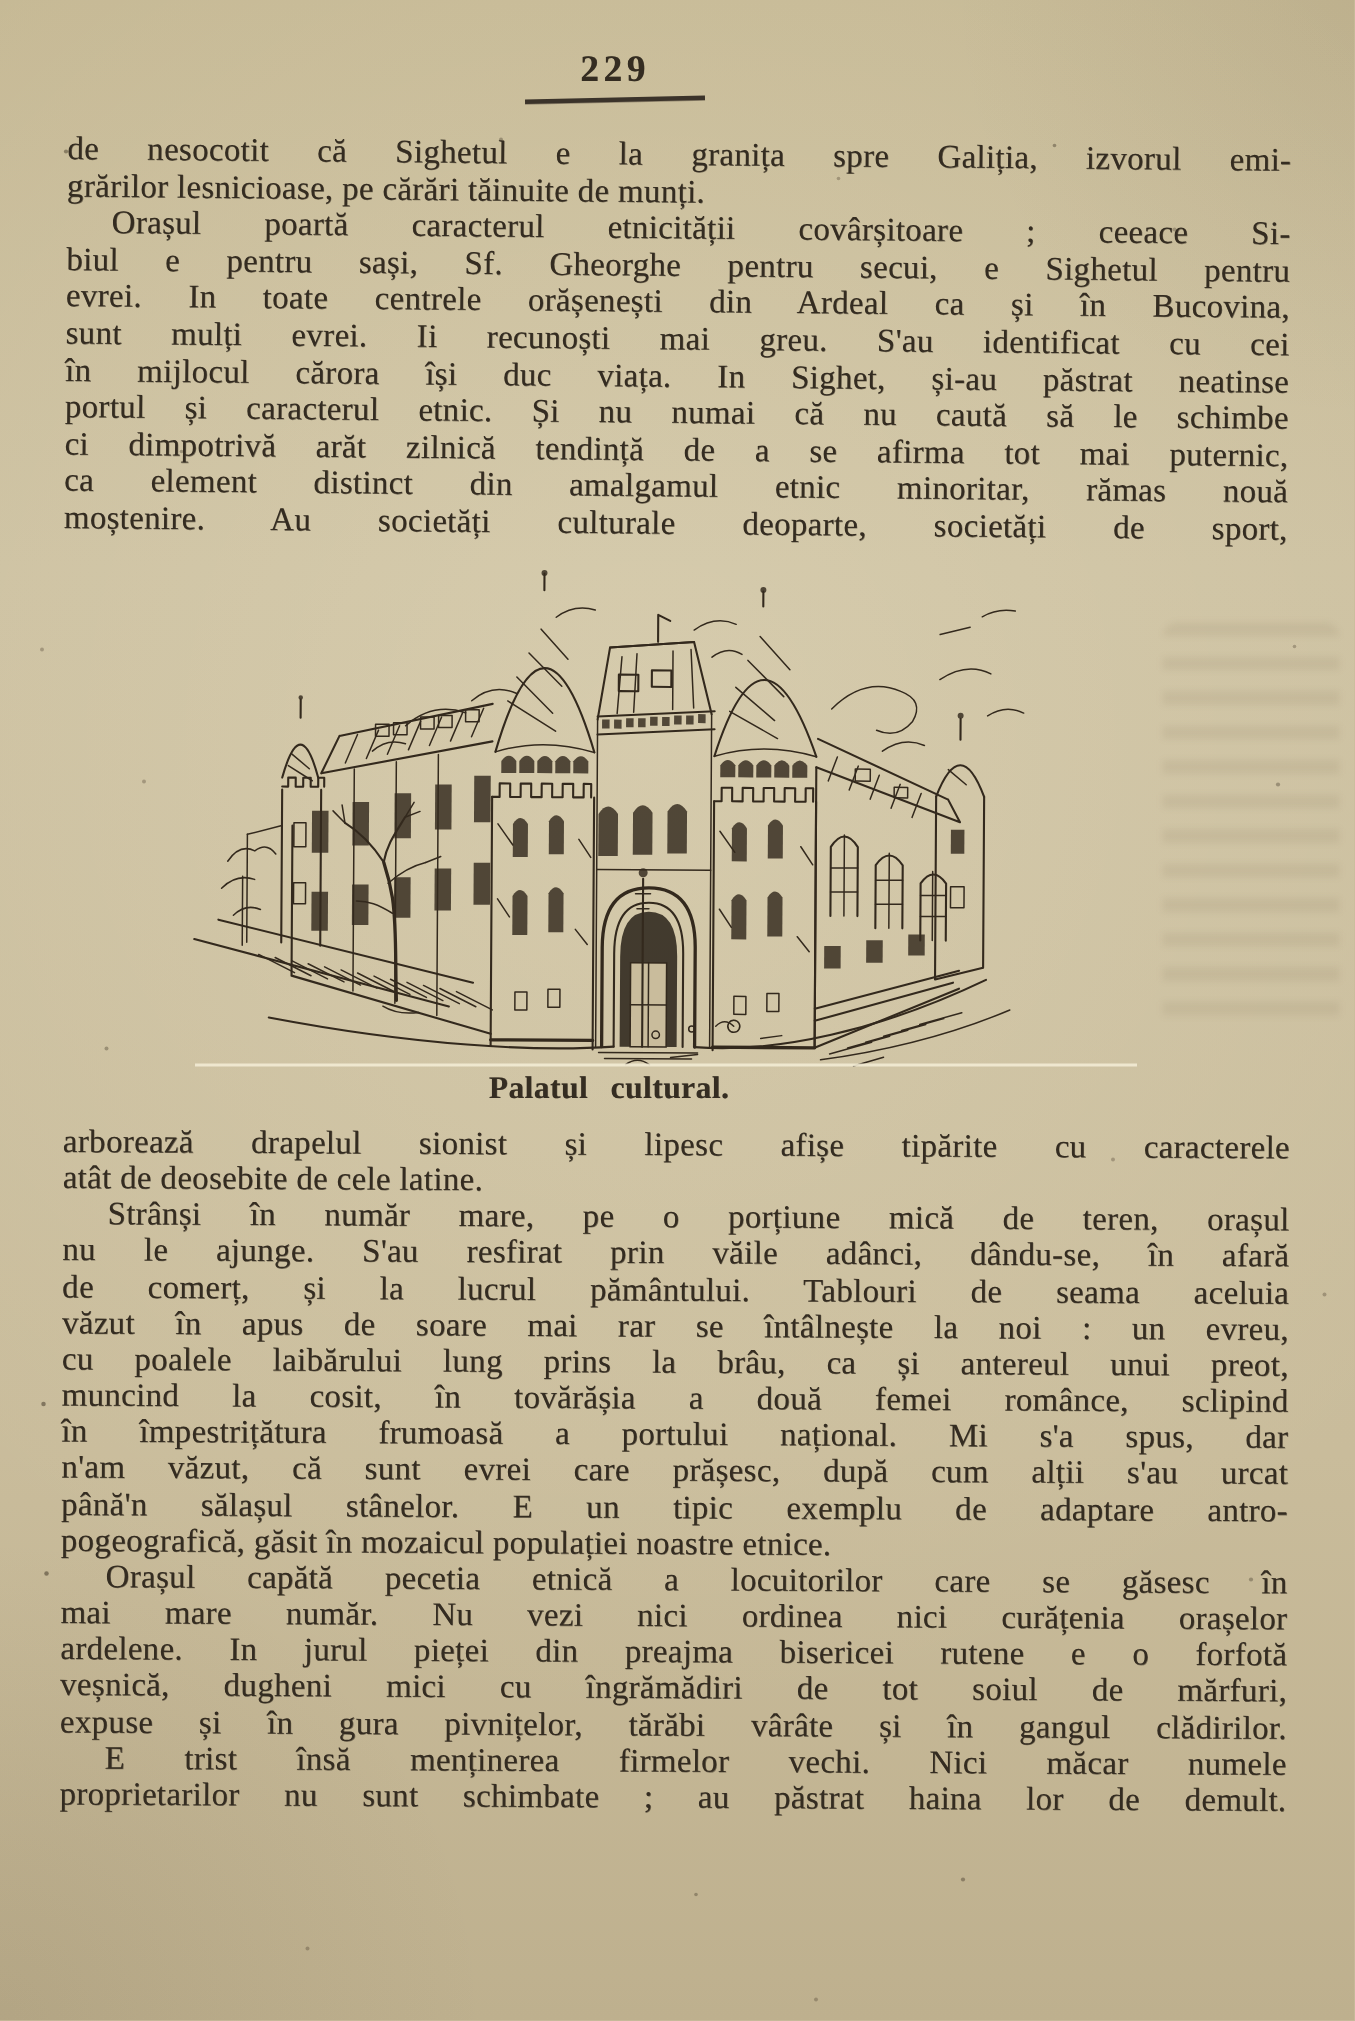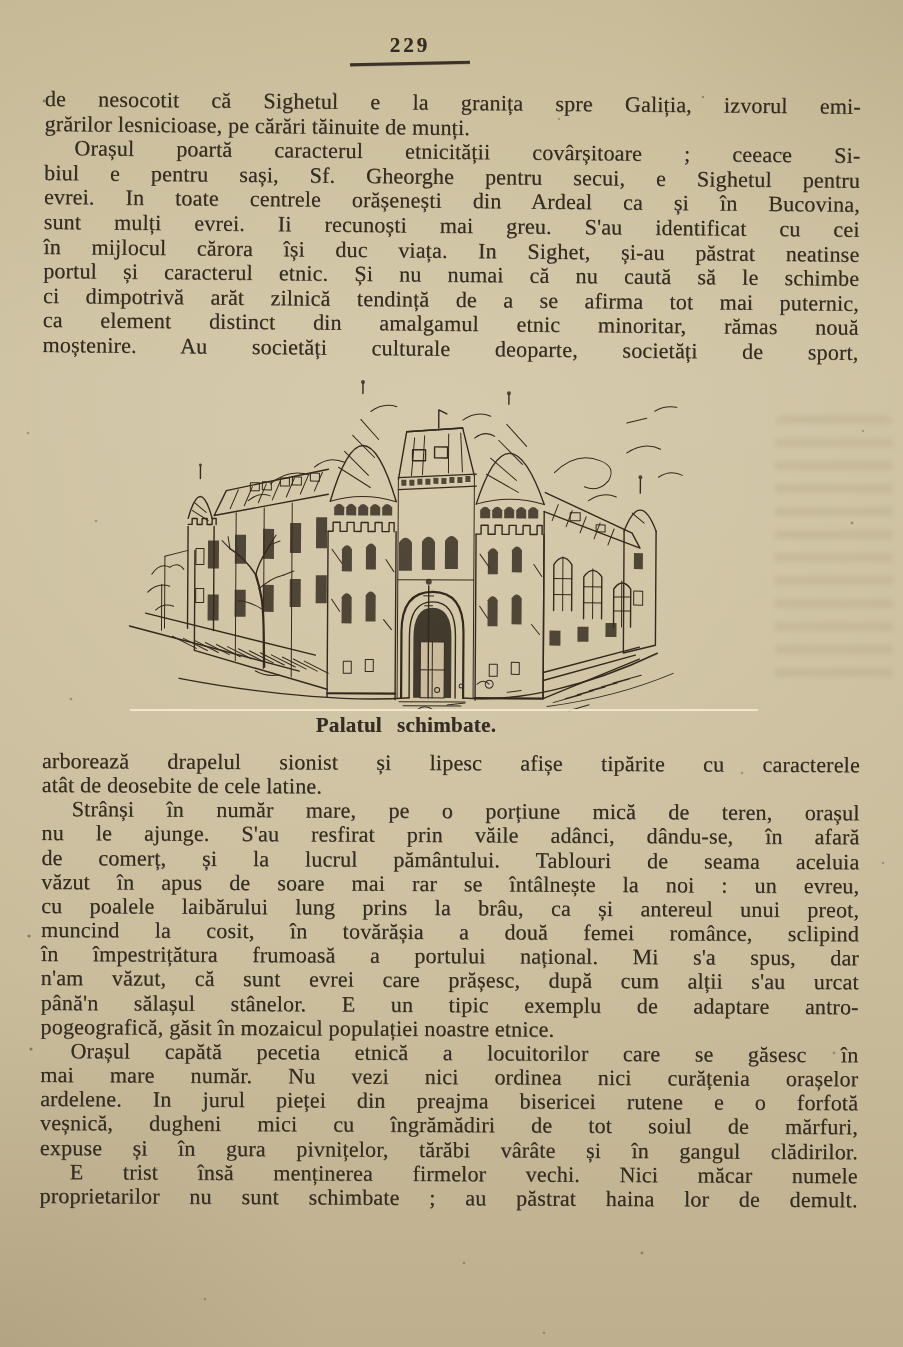--- a/index.html
+++ b/index.html
@@ -29,21 +29,21 @@
       27px 432px 0 0.3px rgba(58,48,34,.3), 882px 862px 0 0.3px rgba(58,48,34,.3),
       833px 1052px 0 0.4px rgba(58,48,34,.35), 558px 118px 0 0.2px rgba(58,48,34,.3),
       28px 935px 0 0.5px rgba(58,48,34,.5), 30px 1048px 0 0.5px rgba(58,48,34,.5);
   }
   .bleed{
     position:absolute;right:10px;top:415px;width:118px;height:270px;border-radius:10px;
     background:repeating-linear-gradient(180deg, rgba(110,90,60,0.085) 0 9px, rgba(0,0,0,0) 9px 23px);
     filter:blur(2px);
   }
   .pagehead{position:absolute;top:33px;left:0;width:820px;text-align:center;color:#342c21;}
-  .pagenum{font-size:21px;font-weight:bold;letter-spacing:3px;text-shadow:0.3px 0.3px 0 rgba(52,44,33,.6);}
+  .pagenum{font-size:25px;font-weight:bold;letter-spacing:3px;text-shadow:0.3px 0.3px 0 rgba(52,44,33,.6);}
   .pagerule{width:120px;height:2.5px;background:#3b332a;margin:4px auto 0;transform:rotate(-1.2deg);box-shadow:0 0.5px 0 rgba(59,51,42,.4);}
   .textblock{position:absolute;color:#342c21;font-size:22px;letter-spacing:0.2px;
     text-shadow:0.35px 0.35px 0 rgba(52,44,33,.55);}
   .toptext{top:87px;left:45px;width:816px;line-height:24.6px;transform:rotate(0.55deg);transform-origin:0 0;}
   .bottext{top:749px;left:42px;width:818px;line-height:24.15px;transform:rotate(0.3deg);transform-origin:0 0;}
   .tline{text-align:justify;text-align-last:justify;}
   .tline.lastline{text-align-last:left;}
   .tline.indent{text-indent:30px;}
   .figure{position:absolute;top:380px;left:118px;width:672px;height:332px;transform:rotate(0.35deg);}
   .sk{stroke:#33291d;fill:none;stroke-width:1.4;stroke-linecap:round;stroke-linejoin:round;}
@@ -289,21 +289,21 @@
         <path d="M372,300 a4,4 0 1 0 0.1,0"></path>
           <path d="M452,330 l20,-6"></path>
         <path d="M300,330 q8,-6 16,0"></path>
           <path d="M330,325 l18,-2"></path>
       </g>
     </g>
   </svg>
 </div>
 
 <div class="caprule"></div>
-<div class="caption">Palatul  schimbate.</div>
+<div class="caption">Palatul  cultural.</div>
 
 <div class="textblock bottext">
   <div class="para">
       <div class="tline">arborează drapelul sionist și lipesc afișe tipărite cu caracterele</div>
       <div class="tline lastline">atât de deosebite de cele latine.</div>
     </div>
   <div class="para">
       <div class="tline indent">Strânși în număr mare, pe o porțiune mică de teren, orașul</div>
       <div class="tline">nu le ajunge. S'au resfirat prin văile adânci, dându-se, în afară</div>
       <div class="tline">de comerț, și la lucrul pământului. Tablouri de seama aceluia</div>

